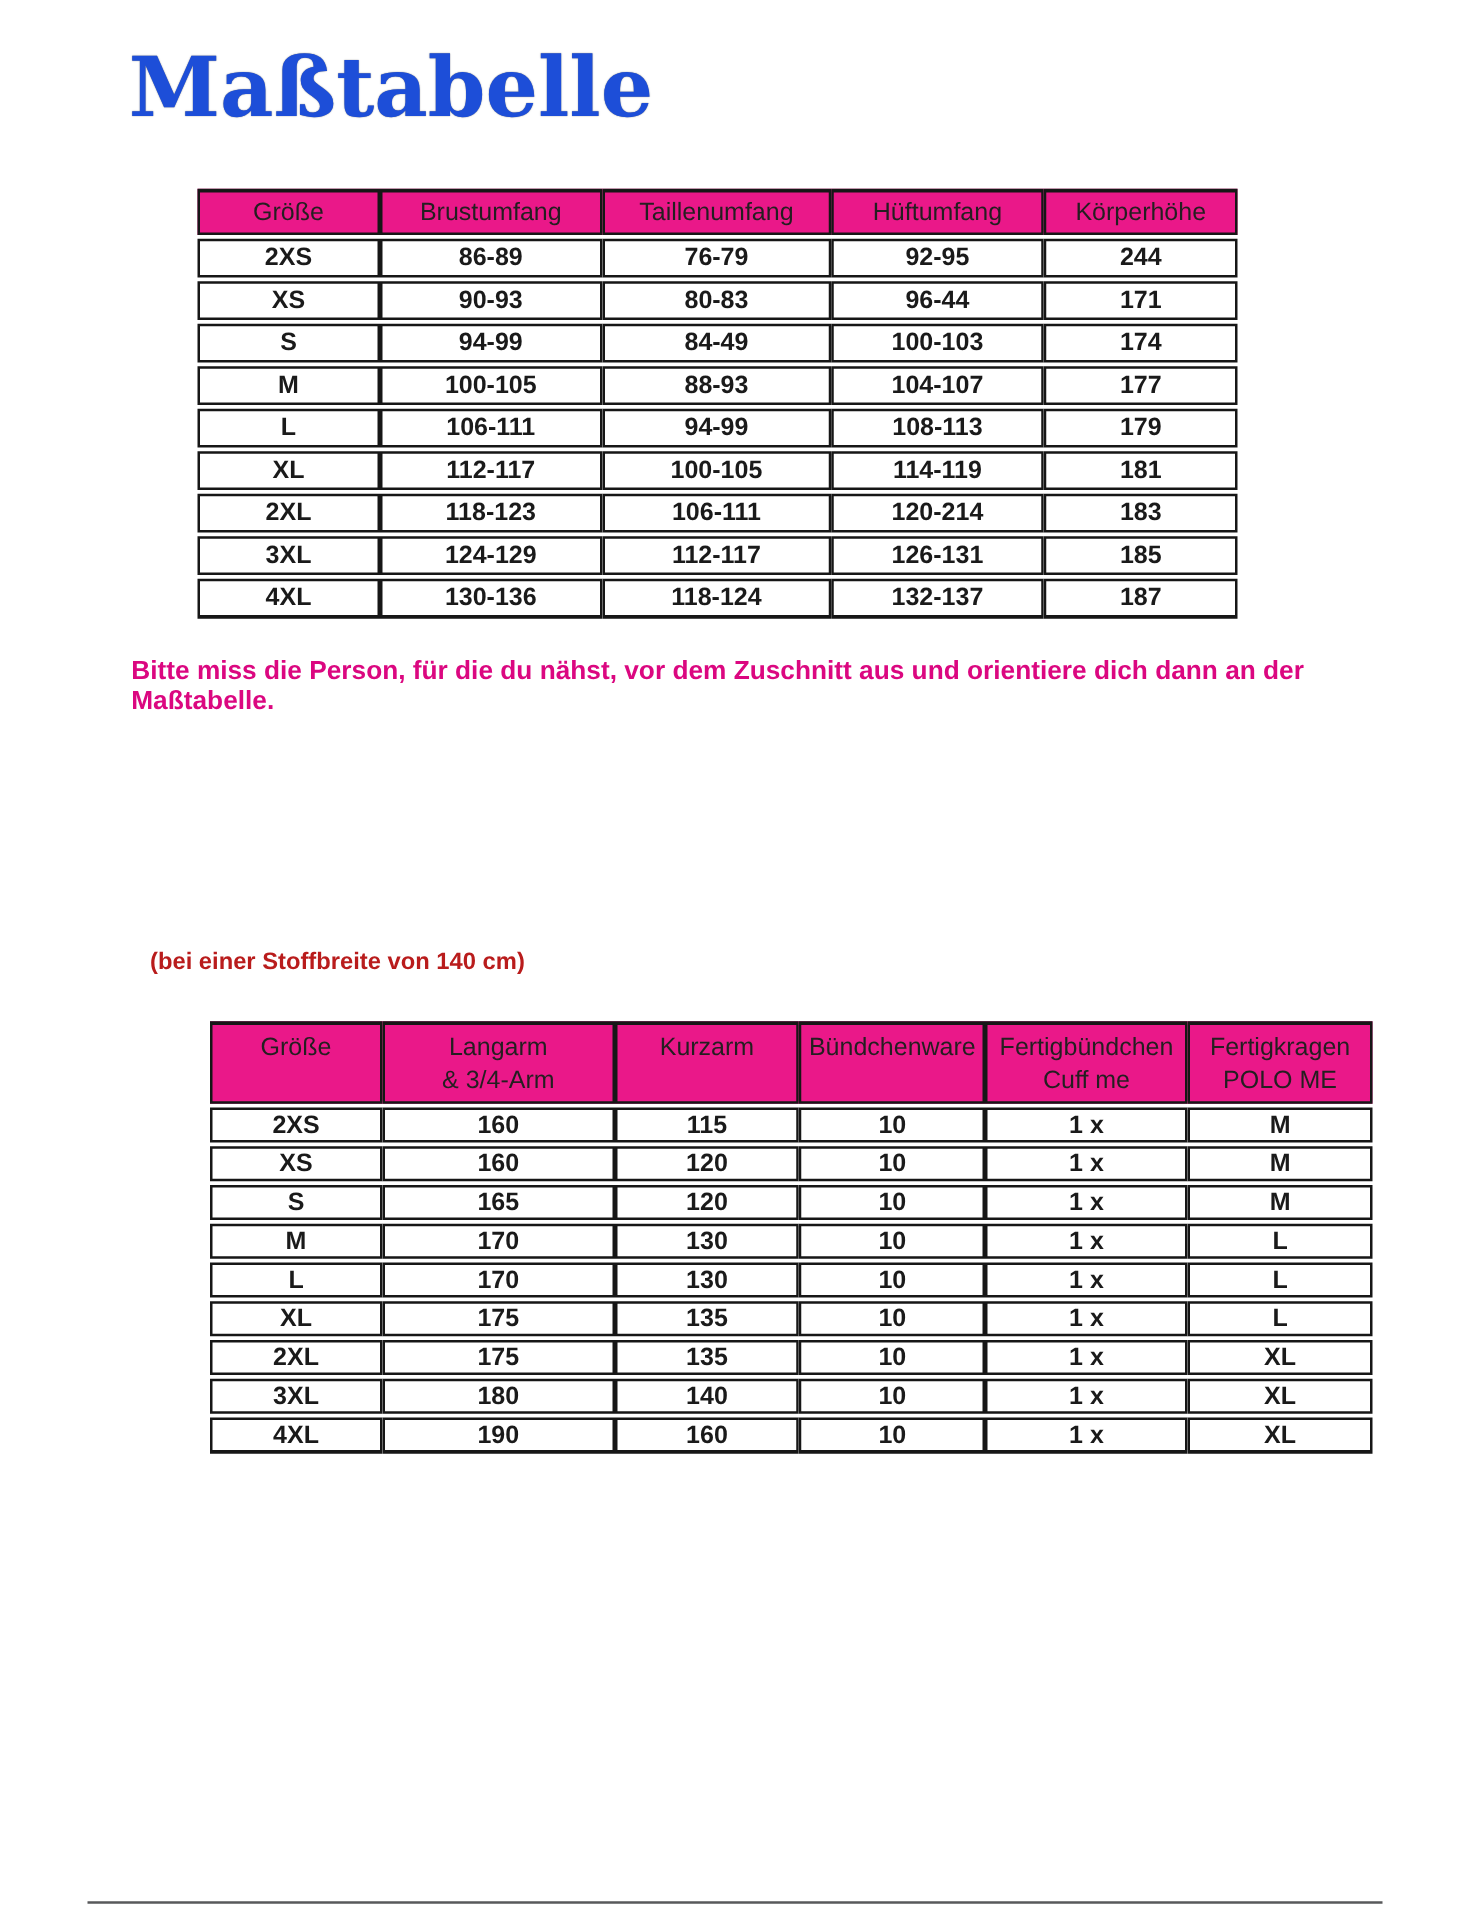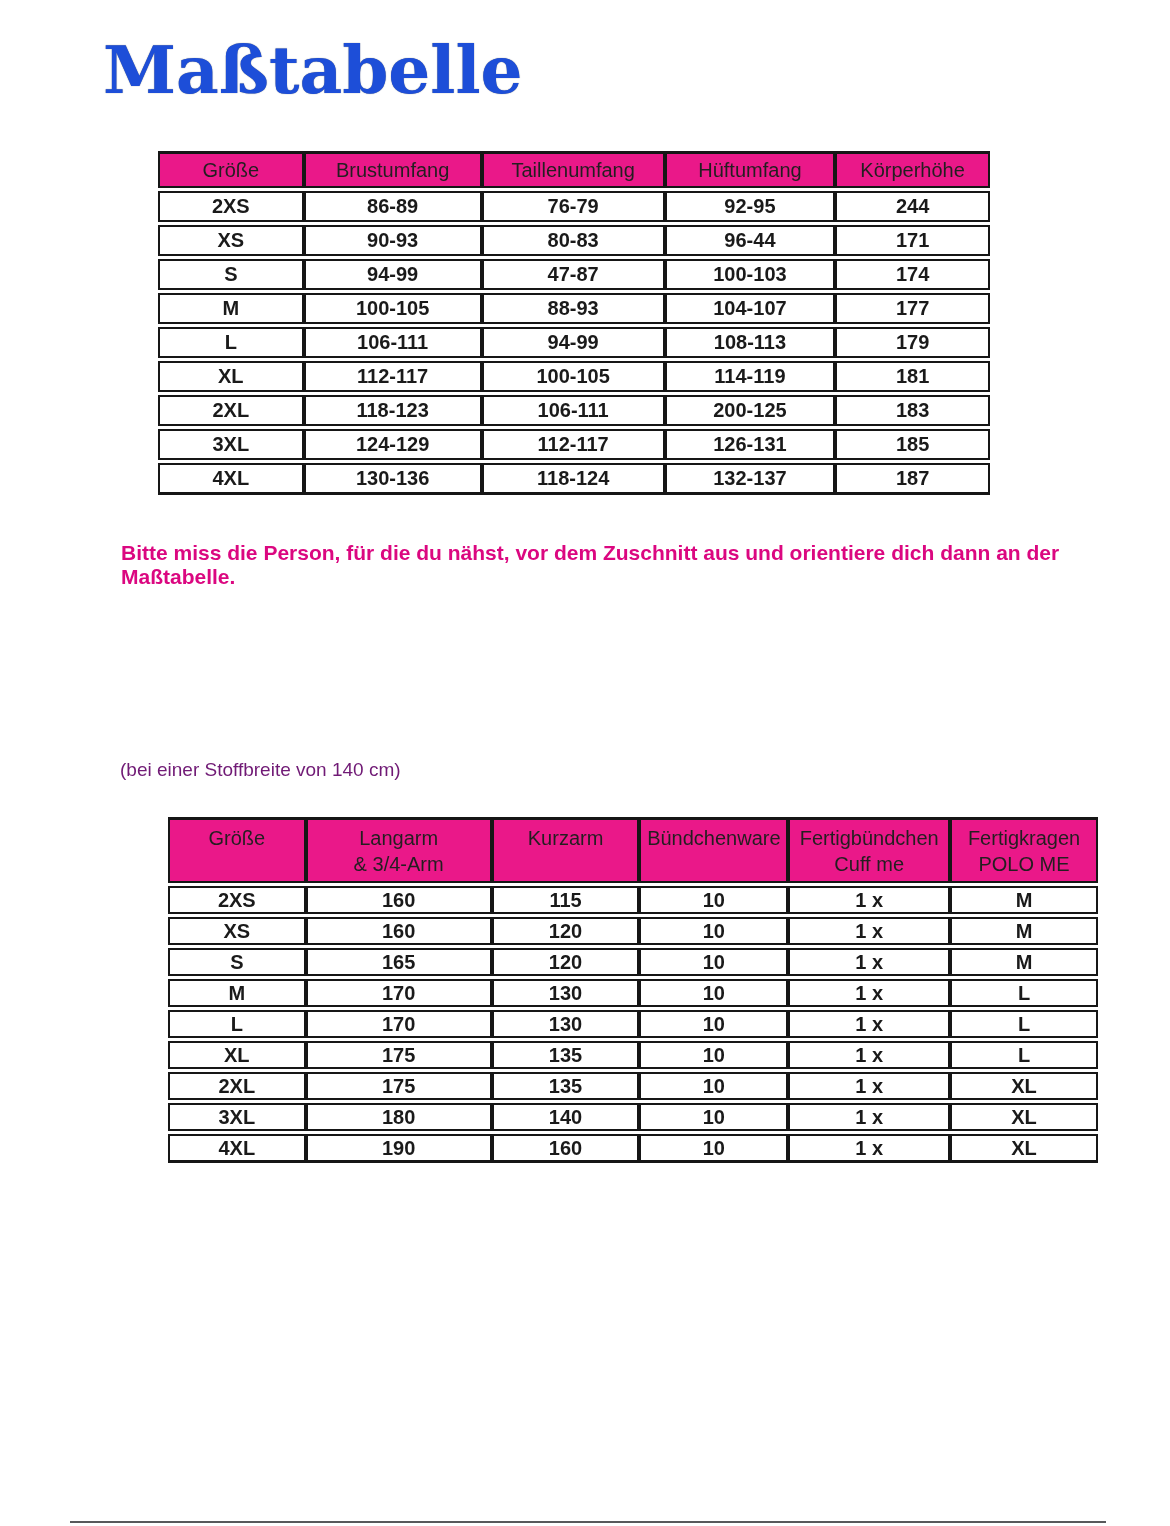--- a/index.html
+++ b/index.html
@@ -52,31 +52,31 @@
     background:#ffffff;
     font-weight:700;
     font-size:20px;
   }
   #table-mass td{height:27px;line-height:27px;}
   #table-stoff td{height:24px;line-height:24px;}
   .mtable tbody tr:last-child td{border-bottom-width:3px;}
 
   
   .pink-text{
-    position:absolute;margin:16px;
+    position:absolute;margin:0;
     color:#DB0780;font-weight:700;
   }
   #measure-note{left:105px;top:525px;font-size:21px;width:1030px;}
   #footer-note{left:120px;top:1376px;font-size:20px;line-height:31px;width:960px;}
 
   
   #fabric-subtitle{
     position:absolute;margin:0;
     left:120px;top:759px;
-    font-size:19px;font-weight:400;color:#701a75;
+    font-size:19px;font-weight:700;color:#b91c1c;
   }
 
   
   #footer-rule{
     position:absolute;left:70px;top:1521px;
     width:1036px;height:2px;background:#58595B;
   }
 </style>
 </head>
 <body>
@@ -113,21 +113,21 @@
         <tr>
           <td>XS</td>
           <td>90-93</td>
           <td>80-83</td>
           <td>96-44</td>
           <td>171</td>
         </tr>
         <tr>
           <td>S</td>
           <td>94-99</td>
-          <td>47-87</td>
+          <td>84-49</td>
           <td>100-103</td>
           <td>174</td>
         </tr>
         <tr>
           <td>M</td>
           <td>100-105</td>
           <td>88-93</td>
           <td>104-107</td>
           <td>177</td>
         </tr>
@@ -142,21 +142,21 @@
           <td>XL</td>
           <td>112-117</td>
           <td>100-105</td>
           <td>114-119</td>
           <td>181</td>
         </tr>
         <tr>
           <td>2XL</td>
           <td>118-123</td>
           <td>106-111</td>
-          <td>200-125</td>
+          <td>120-214</td>
           <td>183</td>
         </tr>
         <tr>
           <td>3XL</td>
           <td>124-129</td>
           <td>112-117</td>
           <td>126-131</td>
           <td>185</td>
         </tr>
         <tr>

